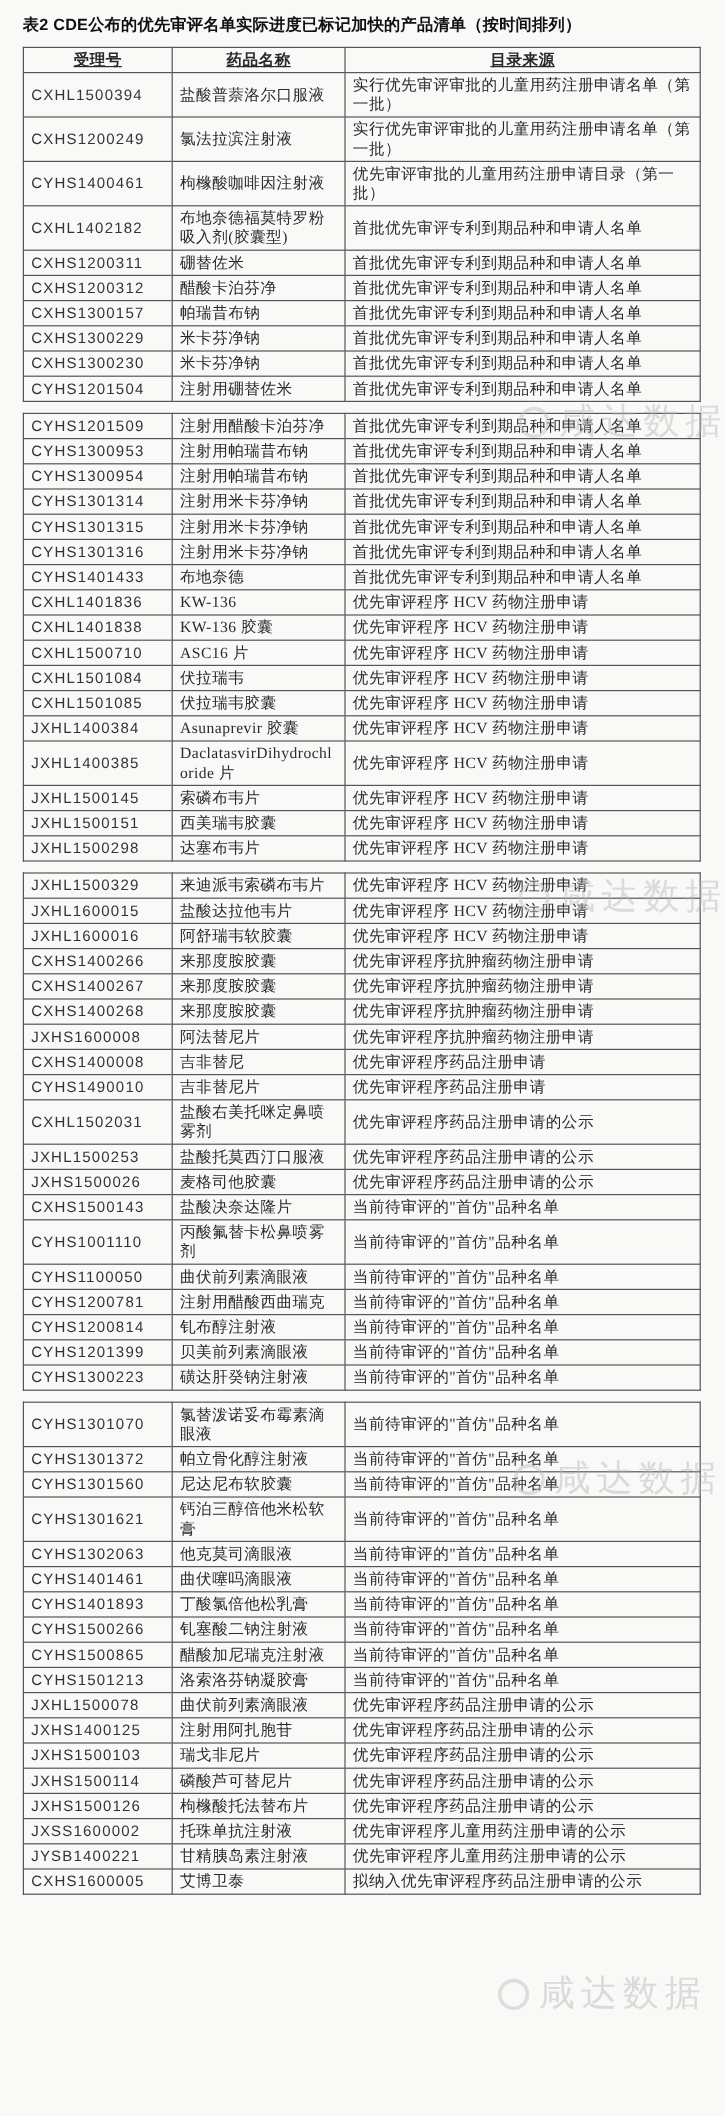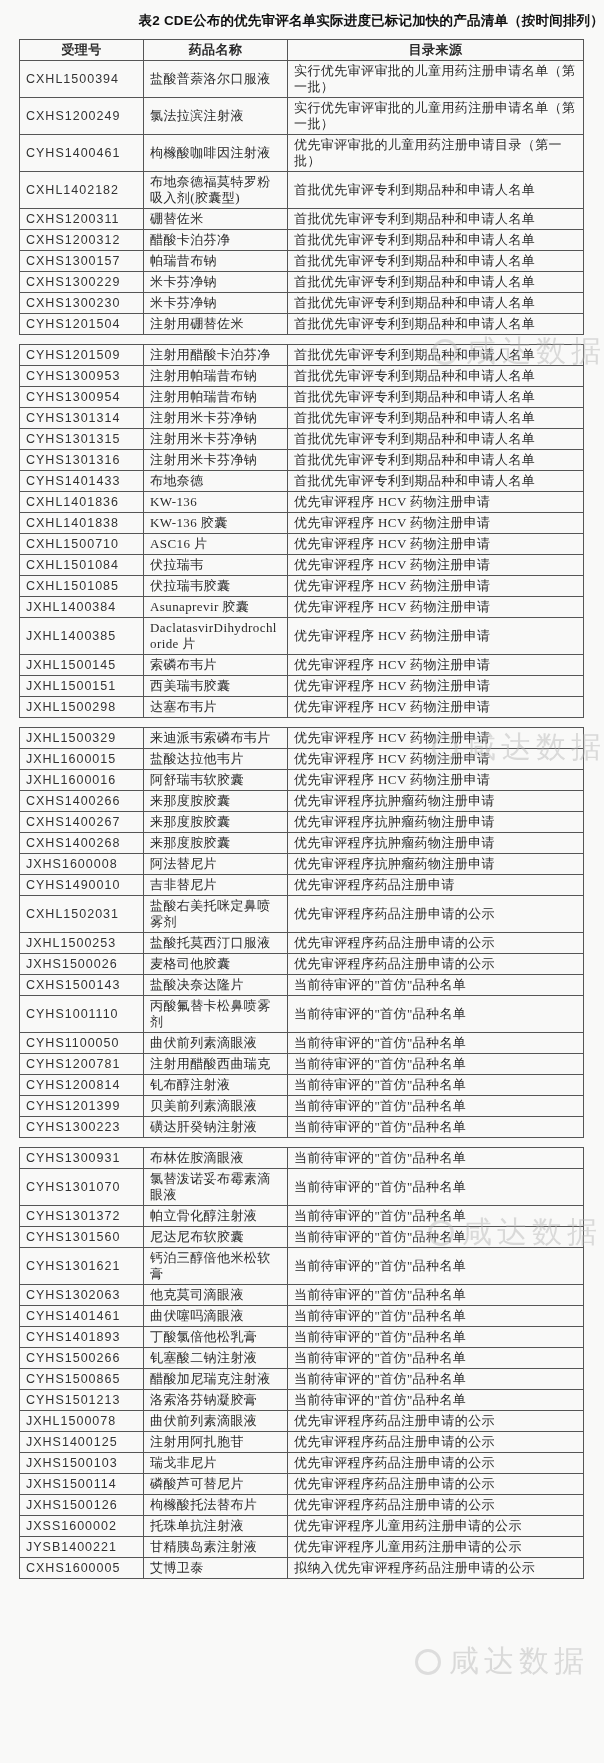--- a/index.html
+++ b/index.html
@@ -8,37 +8,38 @@
     background:#f9f9f8;
     position:relative;
     overflow:hidden;
     font-family:"Liberation Serif", serif;
     color:#2a2a2a;
   }
   .page { padding:12px 0 0 19px; position:relative; }
   .title {
     font-family:"Liberation Sans", sans-serif;
     font-size:13.5px; font-weight:bold; color:#101010;
-    margin:0 0 9px 0; letter-spacing:0.2px;text-align:right;
+    margin:0 0 9px 0; letter-spacing:0.2px;
   }
   table.data-table {
     border-collapse:collapse; table-layout:fixed;
     width:564px; margin:0 0 9px 0;
   }
   .data-table th, .data-table td {
     border:1px solid #565656;
     padding:2px 6px;
     font-size:13px; line-height:16px;
     vertical-align:middle;
     color:#2a2a2a;
     letter-spacing:0.4px;
   }
   .data-table th {
     font-weight:bold; text-align:center;
     font-family:"Liberation Serif", serif;
+    text-decoration:underline;
   }
   td.col-code {
     font-family:"Liberation Sans", sans-serif;
     font-size:12.5px; letter-spacing:1px; color:#333;
   }
   td.col-name, td.col-source {
     font-family:"Liberation Serif", serif;
     overflow-wrap:anywhere;
   }
   .watermark {
@@ -264,20 +265,25 @@
           <td class="col-code">CXHS1400268</td>
           <td class="col-name">来那度胺胶囊</td>
           <td class="col-source">优先审评程序抗肿瘤药物注册申请</td>
         </tr>
         <tr>
           <td class="col-code">JXHS1600008</td>
           <td class="col-name">阿法替尼片</td>
           <td class="col-source">优先审评程序抗肿瘤药物注册申请</td>
         </tr>
         <tr>
+          <td class="col-code">CXHS1400008</td>
+          <td class="col-name">吉非替尼</td>
+          <td class="col-source">优先审评程序药品注册申请</td>
+        </tr>
+        <tr>
           <td class="col-code">CYHS1490010</td>
           <td class="col-name">吉非替尼片</td>
           <td class="col-source">优先审评程序药品注册申请</td>
         </tr>
         <tr>
           <td class="col-code">CXHL1502031</td>
           <td class="col-name">盐酸右美托咪定鼻喷雾剂</td>
           <td class="col-source">优先审评程序药品注册申请的公示</td>
         </tr>
         <tr>
@@ -328,25 +334,20 @@
       </tbody>
   </table>
 
   <table class="data-table">
     <colgroup>
         <col style="width:124px">
         <col style="width:144px">
         <col style="width:296px">
       </colgroup>
     <tbody>
-        <tr>
-          <td class="col-code">CYHS1300931</td>
-          <td class="col-name">布林佐胺滴眼液</td>
-          <td class="col-source">当前待审评的"首仿"品种名单</td>
-        </tr>
         <tr>
           <td class="col-code">CYHS1301070</td>
           <td class="col-name">氯替泼诺妥布霉素滴眼液</td>
           <td class="col-source">当前待审评的"首仿"品种名单</td>
         </tr>
         <tr>
           <td class="col-code">CYHS1301372</td>
           <td class="col-name">帕立骨化醇注射液</td>
           <td class="col-source">当前待审评的"首仿"品种名单</td>
         </tr>

